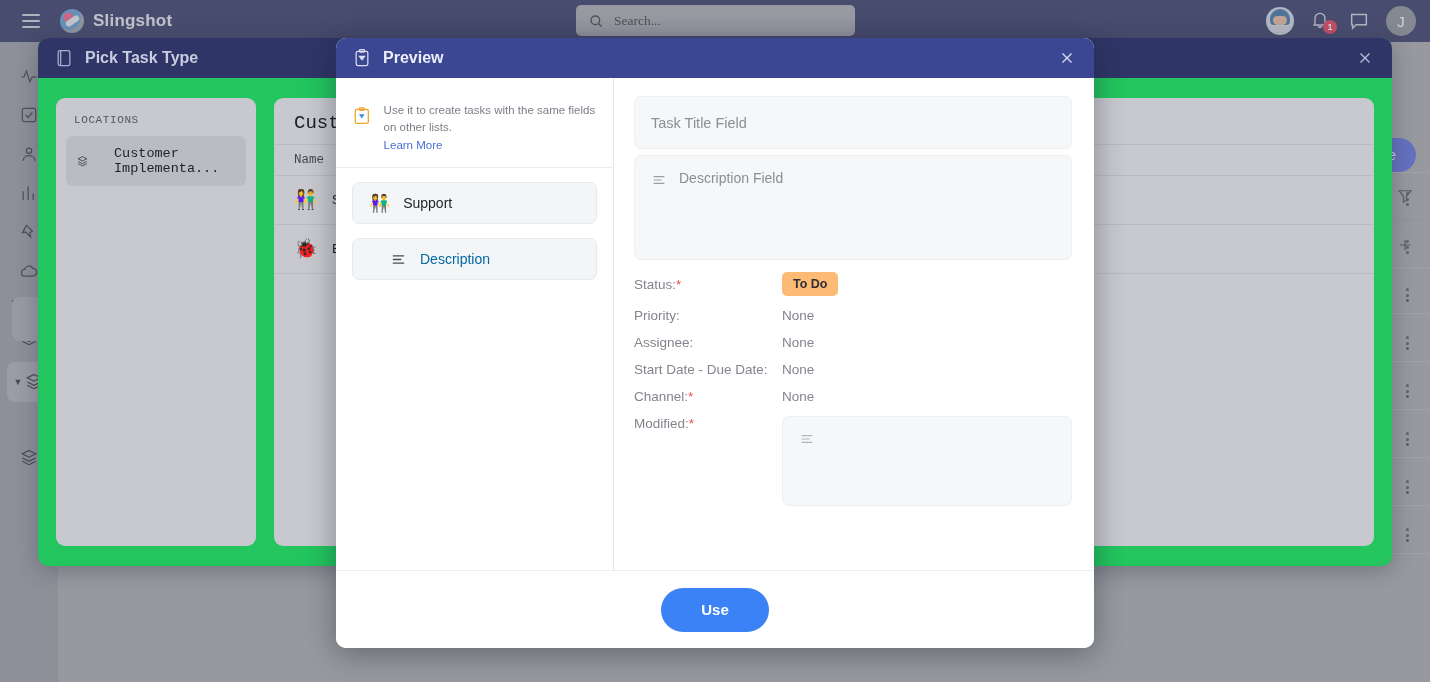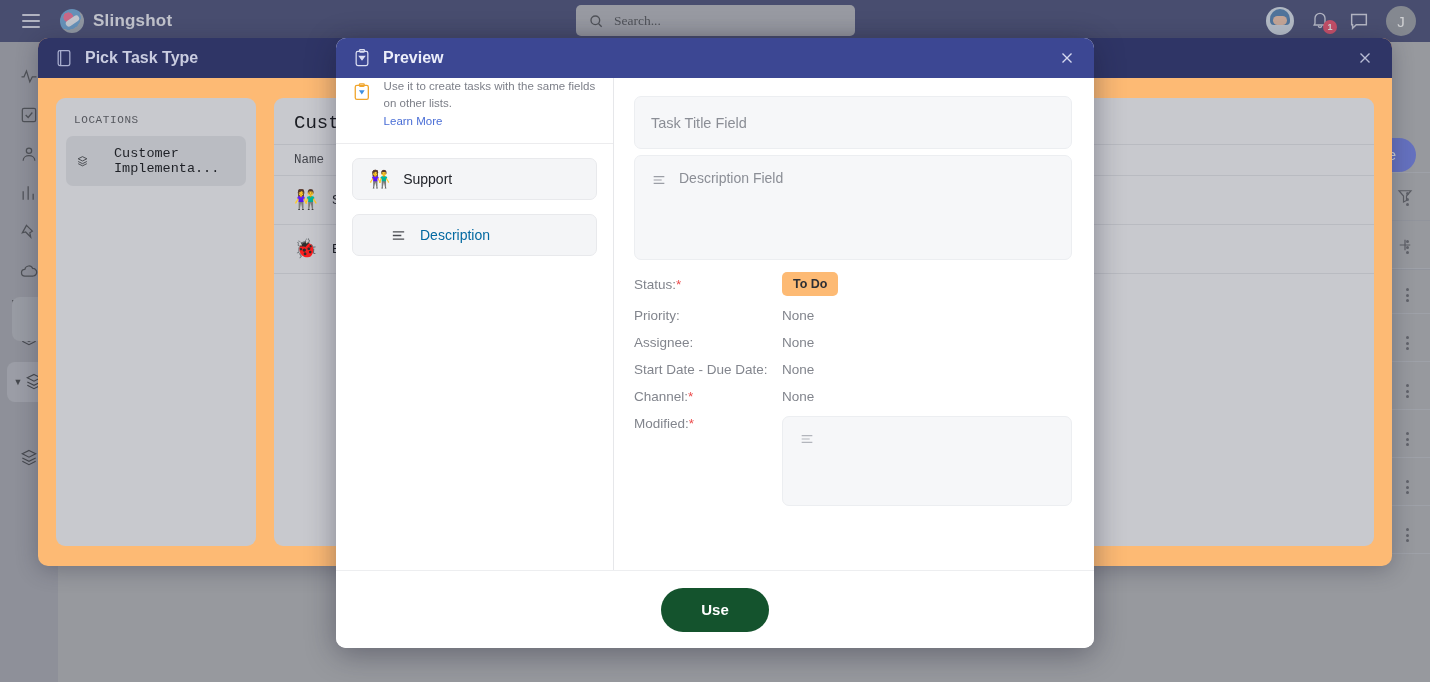--- a/index.html
+++ b/index.html
@@ -68,21 +68,21 @@
   .kebab i { width: 3px; height: 3px; border-radius: 50%; background: #55575e; display: block; }
   .right-rail { position: absolute; right: 0; top: 130px; width: 50px; }
   .rail-cell { height: 49px; border-bottom: 1px solid #9fa1ab; display: flex; align-items: center; justify-content: center; }
   .grid-line { position: absolute; left: 58px; width: 1372px; height: 1px; background: #b3b5bd; }
 
   
   .dimmer { position: absolute; inset: 0; background: rgba(120,122,130,0.35); z-index: 5; }
 
   
   .modal-pick { position: absolute; left: 38px; top: 38px; width: 1354px; height: 528px;
-    background: #fdba74; border-radius: 10px; z-index: 10; box-shadow: 0 4px 22px rgba(30,30,50,.3);
+    background: #22c55e; border-radius: 10px; z-index: 10; box-shadow: 0 4px 22px rgba(30,30,50,.3);
     display: flex; flex-direction: column; overflow: hidden; }
   .pick-head { height: 40px; background: #2f3566; display: flex; align-items: center; padding: 0 16px;
     color: #c9cce0; font-size: 16px; font-weight: bold; gap: 11px; }
   .pick-head .sp { flex: 1; }
   .pick-body { flex: 1; display: flex; padding: 20px 18px; gap: 18px; font-family: Liberation Mono, monospace; }
   .pick-left { width: 200px; background: #c8c9ce; border-radius: 9px; padding: 16px 10px; }
   .loc-title { font-size: 11px; letter-spacing: .6px; color: #55575e; padding-left: 8px; margin-bottom: 10px; }
   .loc-item { display: flex; align-items: center; gap: 25px; background: #babcc2; border-radius: 7px;
     padding: 10px 10px; font-size: 13.5px; color: #1e2026; }
   .pick-right { flex: 1; background: #c8c9ce; border-radius: 9px; position: relative; overflow: hidden; }
@@ -95,42 +95,42 @@
 
   
   .modal-prev { position: absolute; left: 336px; top: 38px; width: 758px; height: 610px;
     background: #fff; border-radius: 10px; z-index: 20; box-shadow: 0 6px 30px rgba(25,25,45,.4);
     display: flex; flex-direction: column; overflow: hidden; }
   .prev-head { height: 40px; background: #3c4793; display: flex; align-items: center; padding: 0 16px;
     color: #eceefa; font-size: 16px; font-weight: bold; gap: 11px; }
   .prev-head .sp { flex: 1; }
   .prev-body { flex: 1; display: flex; background: #fff; overflow: hidden; }
   .prev-left { width: 278px; border-right: 1px solid #e6e7ea; display: flex; flex-direction: column; }
-  .tip { display: flex; gap: 12px; padding: 0 16px 14px; border-bottom: 1px solid #ececee; }
+  .tip { display: flex; gap: 12px; padding: 24px 16px 14px; border-bottom: 1px solid #ececee; }
   .tip-txt { font-size: 11.5px; color: #7c7f88; line-height: 1.45; }
   .tip-link { color: #4a6ed6; font-size: 11.5px; cursor: pointer; }
   .opt { margin: 14px 16px 0; height: 42px; background: #f4f5f7; border: 1px solid #e8e9ec; border-radius: 7px;
     display: flex; align-items: center; gap: 13px; padding: 0 16px; font-size: 14px; color: #22242a; }
   .opt.muted { color: #0369a1; padding-left: 37px; }
   .prev-right { flex: 1; padding: 18px 22px 0 20px; overflow: hidden; position: relative; }
   .fld-title { height: 53px; background: #f6f7f9; border: 1px solid #eceef1; border-radius: 7px;
     display: flex; align-items: center; padding: 0 16px; color: #8b8e96; font-size: 14.5px; }
   .fld-desc { margin-top: 6px; height: 105px; background: #f6f7f9; border: 1px solid #eceef1; border-radius: 7px;
     display: flex; gap: 12px; padding: 14px 16px; color: #8b8e96; font-size: 14px; }
   .frow { display: flex; align-items: center; margin-top: 12px; font-size: 13.5px; }
   .frow .lbl { width: 148px; color: #82858d; }
   .frow .val { color: #82858d; }
   .req { color: #ec4b4b; }
   .chip { background: #fdba74; color: #2d2f35; font-size: 12.5px; font-weight: bold;
     padding: 5px 11px; border-radius: 5px; }
   .fld-sum { flex: 1; margin-left: 0; height: 90px; background: #f6f7f9; border: 1px solid #eceef1;
     border-radius: 7px; padding: 14px 16px; }
   .prev-foot { height: 78px; background: #fff; border-top: 1px solid #edeef0;
     display: flex; align-items: center; justify-content: center; }
-  .use-btn { width: 108px; height: 44px; background: #14532d; color: #fff; border: none; border-radius: 22px;
+  .use-btn { width: 108px; height: 44px; background: #3b82f6; color: #fff; border: none; border-radius: 22px;
     font-size: 15px; font-weight: bold; cursor: pointer; }
 
   .close-x { width: 22px; height: 22px; cursor: pointer; display: flex; align-items: center; justify-content: center; }
 </style>
 </head>
 <body>
 <div id="root">
 
 <div class="app-table">
   <div class="grid-line" style="top:130px"></div>

